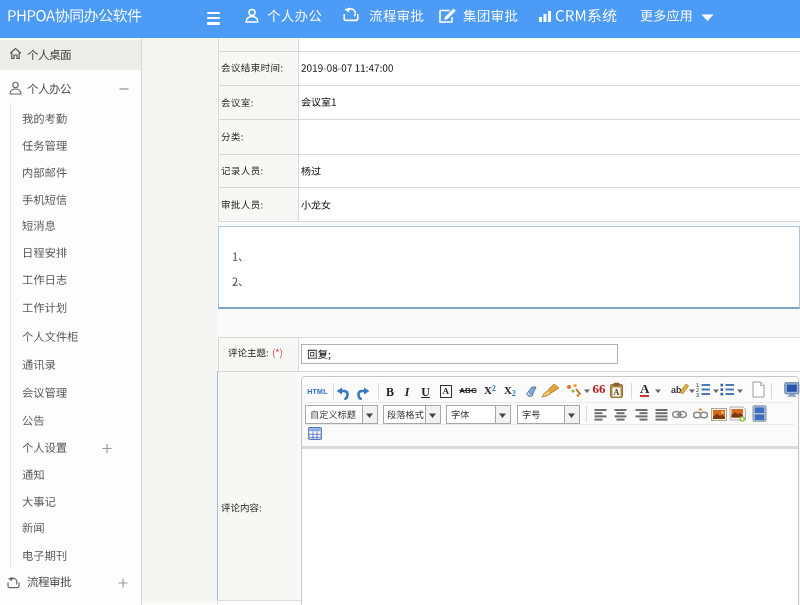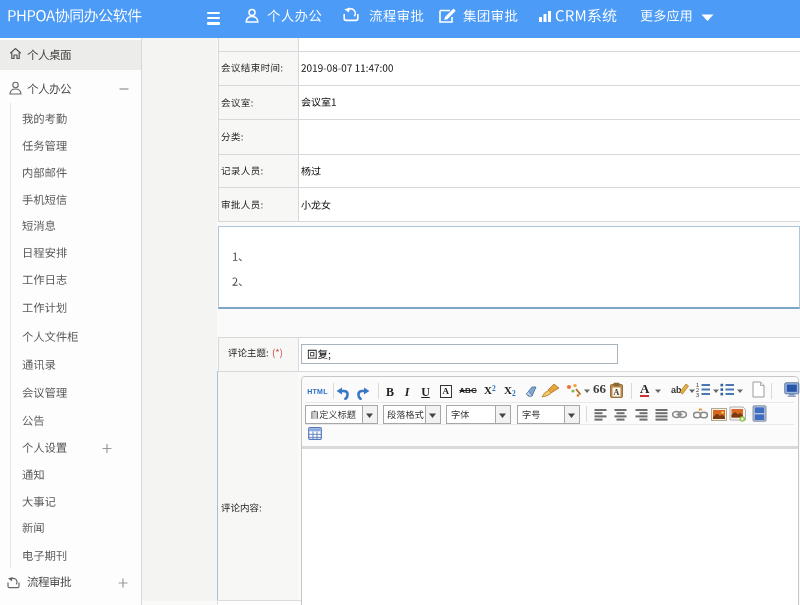--- a/index.html
+++ b/index.html
@@ -235,21 +235,21 @@
 <svg class="abs" style="left:564.0px;top:382.0px" width="18" height="17" viewBox="0 0 18 17">
     <circle cx="5" cy="5" r="2.1" fill="#e4703a"></circle>
     <circle cx="11" cy="3.6" r="1.7" fill="#f0a030"></circle>
     <circle cx="9" cy="9" r="1.6" fill="#8db53c"></circle>
     <path d="M12 7 L16.5 12.5" stroke="#b06a28" stroke-width="1.8"></path>
     <circle cx="14" cy="13.5" r="1.4" fill="#d88a30"></circle>
   </svg>
 <svg class="abs" style="left:583.0px;top:388.0px" width="8" height="6" viewBox="0 0 8 6">
     <path d="M1 1.5 L7 1.5 L4 5 Z" fill="#666"></path>
   </svg>
-<div class="abs" style="left:592.0px;top:381.0px;width:14px;font:bold 13px 'Liberation Serif',serif;color:#404040;text-align:right;">66</div>
+<div class="abs" style="left:592.0px;top:381.0px;width:14px;font:bold 13px 'Liberation Serif',serif;color:#b91c1c;text-align:center;">66</div>
 <svg class="abs" style="left:609.0px;top:382.0px" width="16" height="17" viewBox="0 0 16 17">
     <rect x="1.5" y="2.5" width="12" height="13" rx="1" fill="#b98a4a" stroke="#7d5a28" stroke-width="0.8"></rect>
     <rect x="4.5" y="0.8" width="6" height="3.4" rx="0.8" fill="#8a6534"></rect>
     <rect x="3.5" y="5.5" width="8" height="9" fill="#fdf6e8"></rect>
     <text x="7.5" y="13" font-size="8" font-weight="bold" text-anchor="middle" fill="#333" font-family="Liberation Serif">A</text>
   </svg>
 <div class="abs" style="left:631.0px;top:383.0px;width:1.0px;height:16.0px;background:#d9d9d9;"></div>
 <div class="abs" style="left:640px;top:382px;font:bold 13px 'Liberation Serif',serif;color:#222;border-bottom:2.5px solid #c33;line-height:13px;">A</div>
 <svg class="abs" style="left:654.0px;top:388.0px" width="8" height="6" viewBox="0 0 8 6">
     <path d="M1 1.5 L7 1.5 L4 5 Z" fill="#666"></path>

